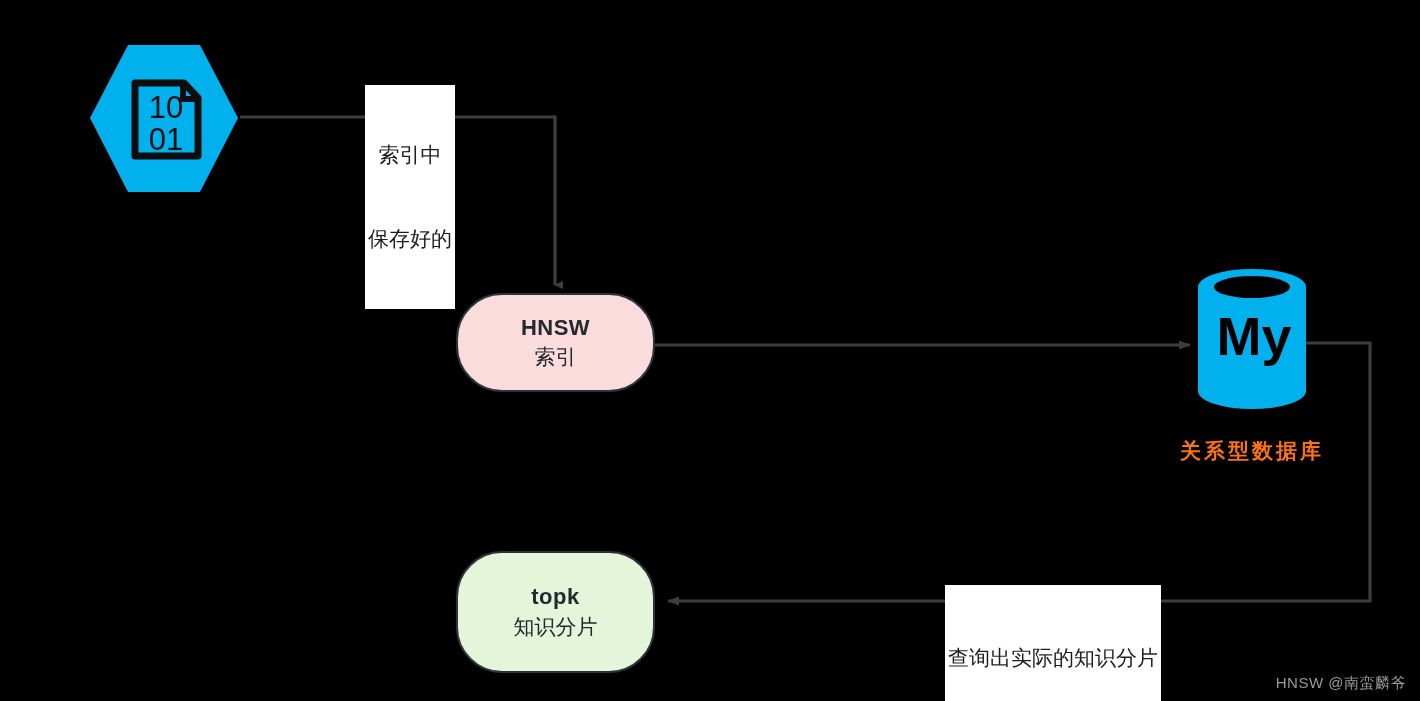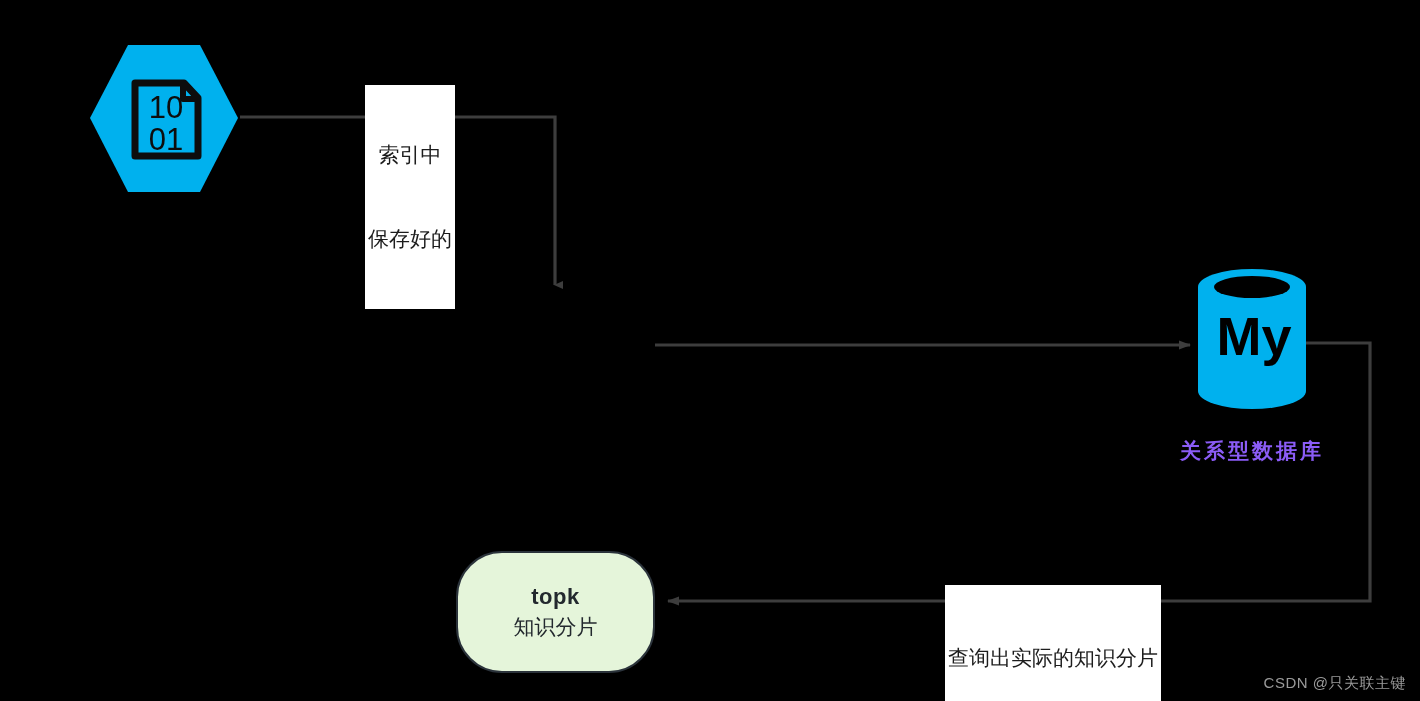--- a/index.html
+++ b/index.html
@@ -92,21 +92,21 @@
     top: 269px;
     width: 124px;
     height: 140px;
   }
   .db-label {
     position: absolute;
     left: 1135px;
     top: 437px;
     width: 234px;
     text-align: center;
-    color: #8b5cf6;
+    color: #f97316;
     font-weight: bold;
     font-size: 21px;
     letter-spacing: 3px;
   }
 
   
   .edge-label {
     position: absolute;
     background: #ffffff;
     color: #1d1d1d;
@@ -170,20 +170,24 @@
       <polygon points="40,3 112,3 150,76 112,150 40,150 2,76" fill="#00b1ee"></polygon>
       <g fill="none" stroke="#0d0d0d" stroke-width="7" stroke-linejoin="round">
         <path d="M47,41 L96,41 L110,56 L110,114 L47,114 Z"></path>
       </g>
       <path d="M95,42 L95,57 L110,57" fill="none" stroke="#0d0d0d" stroke-width="6" stroke-linejoin="round"></path>
       <text x="78" y="76" fill="#0d0d0d" font-size="31" font-family="'Liberation Sans', sans-serif" text-anchor="middle">10</text>
       <text x="78" y="108" fill="#0d0d0d" font-size="31" font-family="'Liberation Sans', sans-serif" text-anchor="middle">01</text>
     </svg>
   </div>
 
+  <div class="rnode" id="node-hnsw">
+    <span class="line1">HNSW</span>
+    <span class="line2">索引</span>
+  </div>
 
   <div class="rnode" id="node-topk">
     <span class="line1">topk</span>
     <span class="line2">知识分片</span>
   </div>
 
   <div class="db-wrap">
     <svg width="108" height="140" viewBox="0 0 108 140">
       <path d="M0,18 A54,18 0 0 1 108,18 L108,122 A54,18 0 0 1 0,122 Z" fill="#00b1ee"></path>
       <ellipse cx="54" cy="18" rx="38" ry="11" fill="#000000"></ellipse>
@@ -195,15 +199,15 @@
   <div class="edge-label" id="label-index">
     <div>索引中</div>
     <div>保存好的</div>
   </div>
 
 
   <div class="edge-label" id="label-chunks">
     <div>查询出实际的知识分片</div>
   </div>
 
-  <div id="watermark">CSDN @只关联主键</div>
+  <div id="watermark">HNSW @南蛮麟爷</div>
 
 </div>
 
 </body></html>

